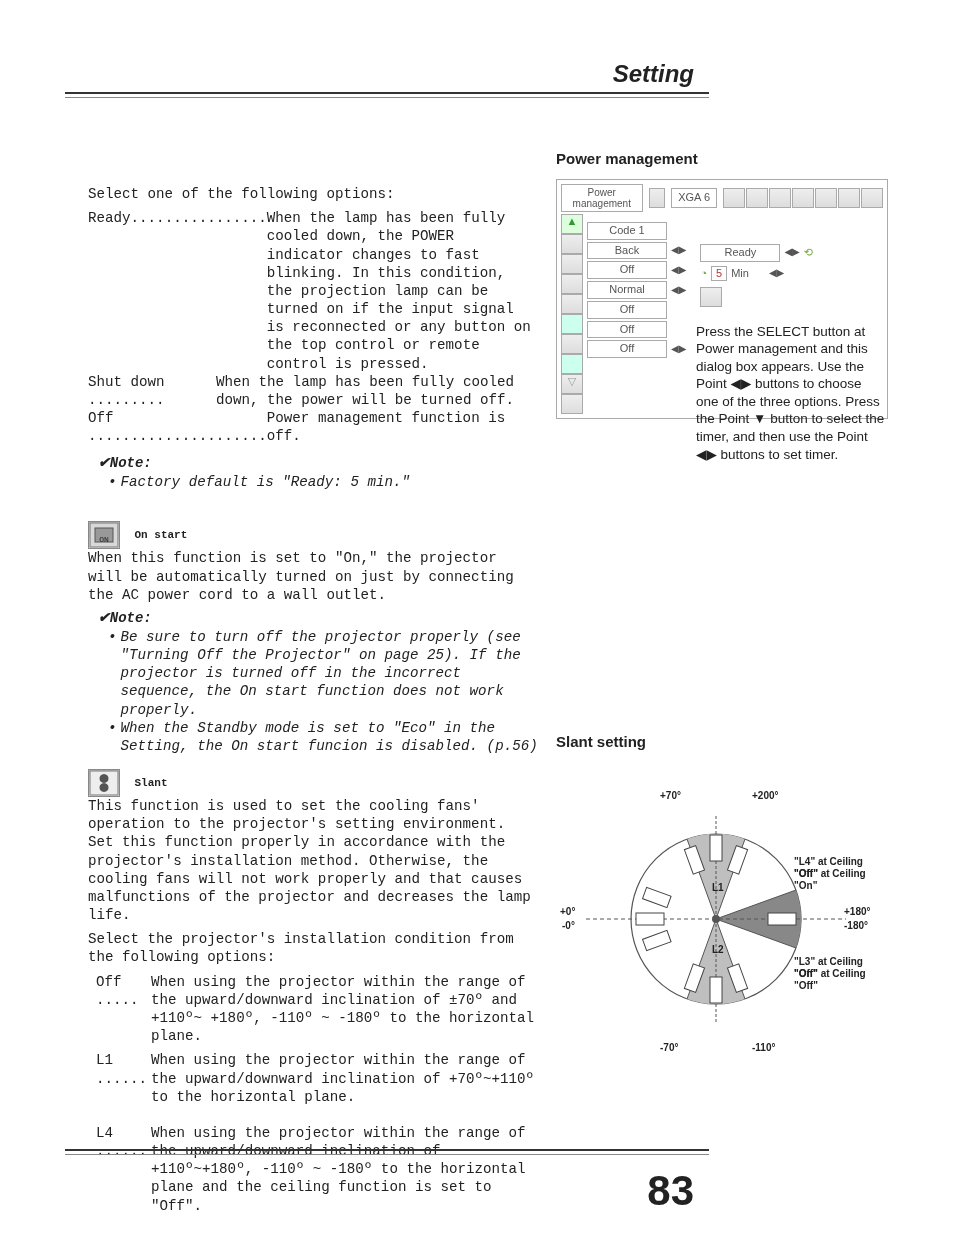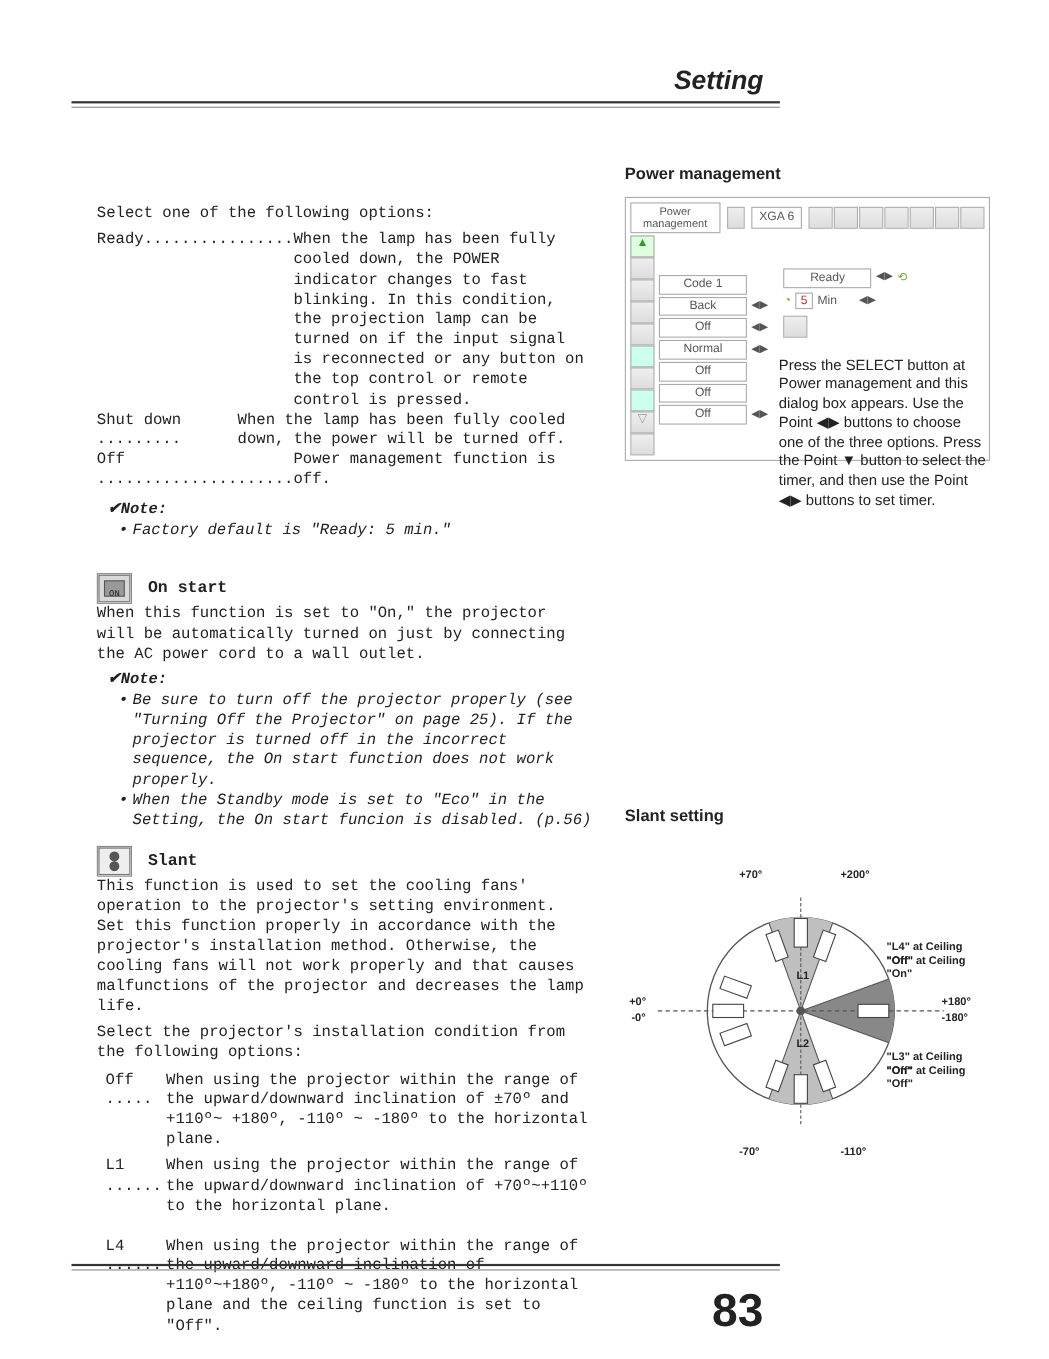--- a/index.html
+++ b/index.html
@@ -5,29 +5,29 @@
   @page { size: 954px 1235px; margin: 0; }
   html, body { margin: 0; padding: 0; width: 954px; height: 1235px; background: #fff; font-family: Arial, Helvetica, sans-serif; color: #222; }
   .page { position: relative; width: 774px; height: 1235px; }
   .hdr { position: absolute; top: 60px; right: 80px; font-size: 24px; font-weight: bold; font-style: italic; }
   .rule-hdr { position: absolute; top: 92px; left: 65px; right: 65px; height: 0; border-top: 2px solid #333; }
   .rule-hdr2 { position: absolute; top: 97px; left: 65px; right: 65px; height: 0; border-top: 1px solid #888; }
   .rule-ftr { position: absolute; bottom: 84px; left: 65px; right: 65px; height: 0; border-top: 2px solid #333; }
   .rule-ftr2 { position: absolute; bottom: 80px; left: 65px; right: 65px; height: 0; border-top: 1px solid #888; }
   .pgnum { position: absolute; bottom: 20px; right: 80px; font-size: 42px; font-weight: bold; }
   .col-left { position: absolute; left: 88px; top: 185px; width: 450px; font-size: 14.2px; line-height: 1.28; font-family: Liberation Mono, monospace; }
-  .col-right { position: absolute; left: 568px; top: 150px; width: 330px; font-size: 13.5px; line-height: 1.25; }
+  .col-right { position: absolute; left: 556px; top: 150px; width: 330px; font-size: 13.5px; line-height: 1.25; }
   .bold { font-weight: bold; }
   .note-head { font-style: italic; font-weight: bold; font-size: 14px; margin-left: 10px; }
   .note-body { font-style: italic; margin-left: 20px; }
   .bullet { display: flex; }
   .bullet::before { content: "•"; margin-right: 4px; }
   .sec-icon { display: inline-block; width: 30px; height: 26px; background: linear-gradient(#ccc,#eee); border: 1px solid #888; vertical-align: middle; margin-right: 6px; position: relative; }
   .sec-icon svg { width: 100%; height: 100%; }
-  .sec-title { font-weight: bold; font-size: 15px; vertical-align: middle; }
+  .sec-title { font-weight: bold; font-size: 11px; vertical-align: middle; }
   .list-opt { display: flex; margin-left: 8px; }
   .list-opt .k { flex: 0 0 55px; }
   .list-opt .v { flex: 1; }
   
   .ui { border: 1px solid #aaa; padding: 4px; font-size: 11px; color: #555; display: flex; flex-direction: column; gap: 2px; width: 322px; }
   .ui-top { display: flex; align-items: center; gap: 6px; }
   .ui-box { border: 1px solid #aaa; padding: 2px 6px; }
   .ui-row { display: flex; align-items: center; gap: 4px; }
   .ui-sidebar { display: flex; flex-direction: column; gap: 0; }
   .ui-ic { width: 20px; height: 18px; border: 1px solid #aaa; background: linear-gradient(#eee,#ddd); }
@@ -160,21 +160,21 @@
           <div class="ui-ic"></div>
           <div class="ui-ic"></div>
           <div class="ui-ic"></div>
           <div class="ui-ic"></div>
           <div class="ui-ic hl"></div>
           <div class="ui-ic"></div>
           <div class="ui-ic hl"></div>
           <div class="ui-ic" style="text-align:center;color:#999;">▽</div>
           <div class="ui-ic"></div>
         </div>
-        <div class="ui-list" style="margin-top:36px;">
+        <div class="ui-list" style="margin-top:8px;">
           <div class="ui-row">
               <div class="ui-item">Code 1</div>
             </div>
           <div class="ui-row">
               <div class="ui-item">Back</div>
               <span class="ui-arrow">◀▶</span>
             </div>
           <div class="ui-row">
               <div class="ui-item">Off</div>
               <span class="ui-arrow">◀▶</span>

